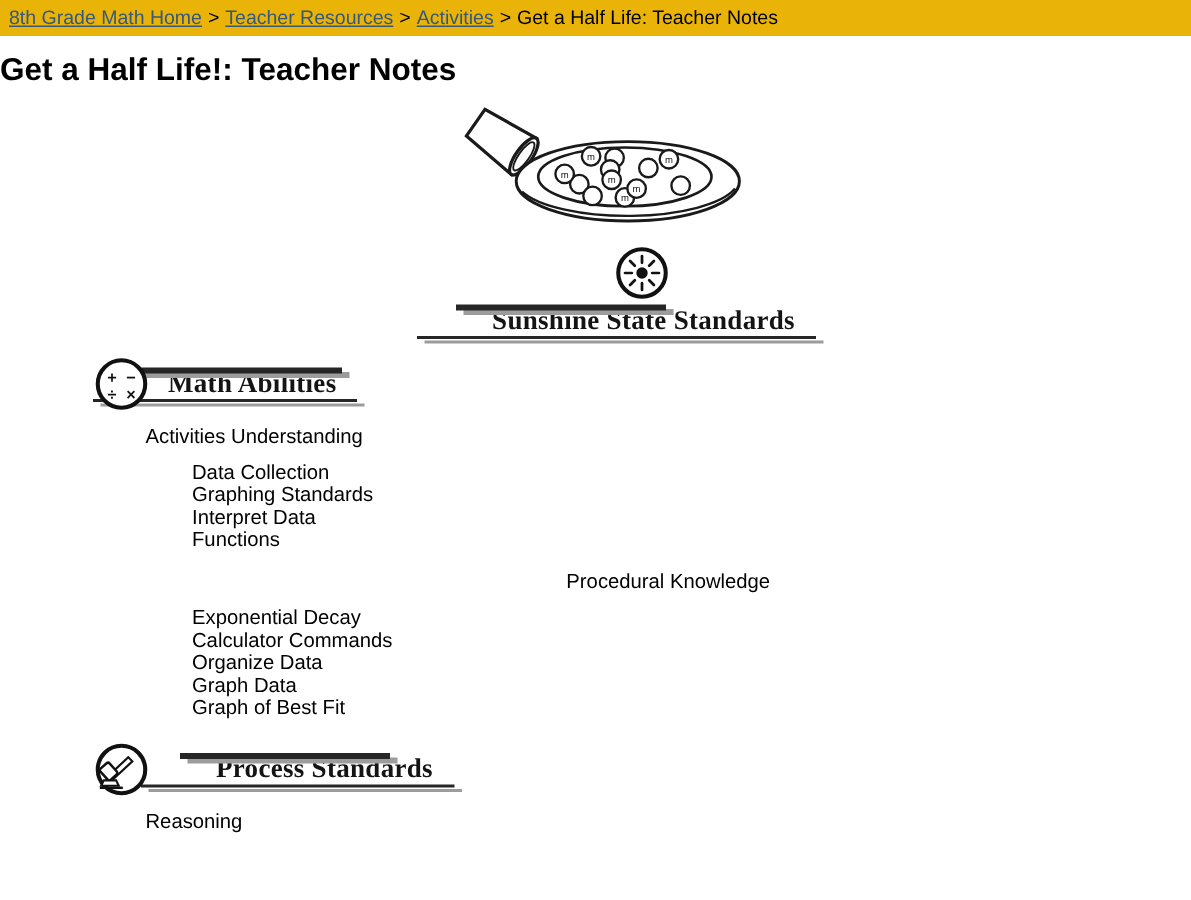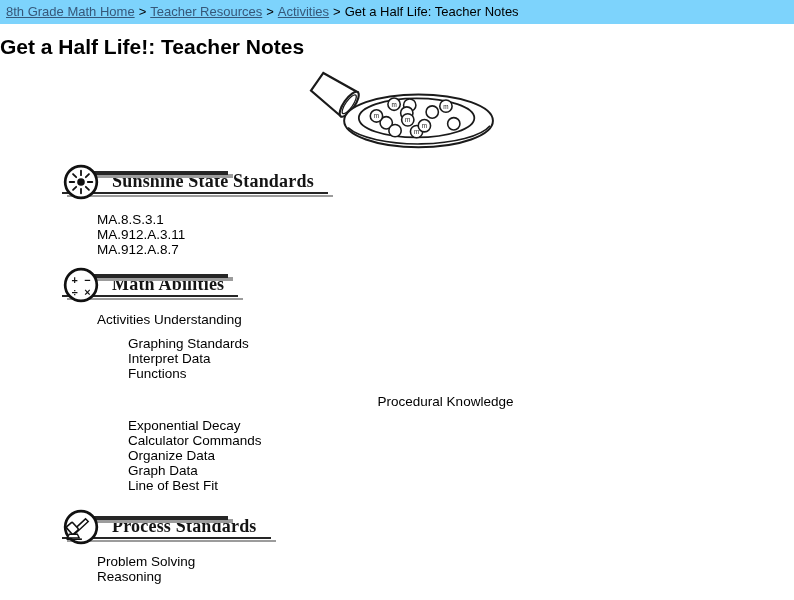--- a/index.html
+++ b/index.html
@@ -2,21 +2,21 @@
 <html><head>
 <meta charset="utf-8">
 <style>
   html,body{margin:0;padding:0;}
   body{
     width:794px;height:600px;overflow:hidden;background:#fff;
     font-family:"Liberation Sans",sans-serif;color:#000;position:relative;
   }
   
   .crumb{
-    background:#7dd3fc;padding:4px 6px;font-size:13px;line-height:16px;
+    background:#eab308;padding:4px 6px;font-size:13px;line-height:16px;
     white-space:nowrap;
   }
   .crumb a{color:#36587a;text-decoration:underline;cursor:pointer;}
   .crumb .sep{color:#000;margin:0 4px;}
   .crumb .current{color:#000;}
   
   h1.page-title{
     margin:11px 0 0;text-align:left;font-size:21px;line-height:24px;
     font-weight:bold;font-family:"Liberation Sans",sans-serif;color:#000;
   }
@@ -41,23 +41,23 @@
     content:"";position:absolute;bottom:2px;left:-30px;right:-4px;height:2px;
     background:#262626;box-shadow:5px 3px 0 #9c9c9c;
   }
   
   .flat-list,.group-label,.sub-list{font-size:13.5px;line-height:15px;}
   .flat-list{margin:11px 0 0 35px;}
   .flat-list div,.sub-list div{margin:0;}
   .group-label{margin:8px 0 0 35px;}
   .group-label.second{margin-top:13px;text-align:center;}
   .sub-list{margin:9px 0 0 66px;}
-  #sec-sunshine .sec-head{margin-top:3px;}
+  #sec-sunshine .sec-head{margin-top:3px;flex-direction:column;}
   #sec-math .sec-head{margin-top:9px;}
-  #sec-process .sec-head{margin-top:15px;}
+  #sec-process .sec-head{margin-top:15px;gap:32px;}
   #sec-process .flat-list{margin-top:8px;}
   svg text.mm{font-family:"Liberation Sans",sans-serif;font-size:6.5px;fill:#1a1a1a;}
   svg text.op{font-family:"Liberation Sans",sans-serif;font-weight:bold;font-size:12px;fill:#111;}
 </style>
 </head>
 <body>
 
 <div class="crumb">
   <a>8th Grade Math Home</a><span class="sep">&gt;</span><a>Teacher Resources</a><span class="sep">&gt;</span><a>Activities</a><span class="sep">&gt;</span><span class="current">Get a Half Life: Teacher Notes</span>
 </div>
@@ -119,57 +119,53 @@
             <line x1="-5.3" y1="-5.3" x2="-8.8" y2="-8.8"></line>
           <line x1="5.3" y1="-5.3" x2="8.8" y2="-8.8"></line>
             <line x1="-5.3" y1="5.3" x2="-8.8" y2="8.8"></line>
         </g>
       </svg>
     </span>
     <span class="banner">
       <span class="banner-text">Sunshine State Standards</span>
     </span>
   </div>
-  <div class="flat-list">
-    <div>MA.8.S.3.1</div>
-    <div>MA.912.A.3.11</div>
-    <div>MA.912.A.8.7</div>
-  </div>
 </div>
 
 <div class="section" id="sec-math">
   <div class="sec-head">
     <span class="hicon">
       <svg viewBox="-21 -21 42 42">
         <circle r="17.5" fill="#fff" stroke="#111" stroke-width="3"></circle>
         <text class="op" x="-7" y="-1" text-anchor="middle">+</text>
         <text class="op" x="7" y="-1" text-anchor="middle">−</text>
         <text class="op" x="-7" y="12" text-anchor="middle">÷</text>
         <text class="op" x="7" y="12" text-anchor="middle">×</text>
       </svg>
     </span>
     <span class="banner">
       <span class="banner-text">Math Abilities</span>
     </span>
   </div>
 
   <div class="group-label">Activities Understanding</div>
   <div class="sub-list">
+    <div>Data Collection</div>
     <div>Graphing Standards</div>
     <div>Interpret Data</div>
     <div>Functions</div>
   </div>
 
   <div class="group-label second">Procedural Knowledge</div>
   <div class="sub-list">
     <div>Exponential Decay</div>
     <div>Calculator Commands</div>
     <div>Organize Data</div>
     <div>Graph Data</div>
-    <div>Line of Best Fit</div>
+    <div>Graph of Best Fit</div>
   </div>
 </div>
 
 <div class="section" id="sec-process">
   <div class="sec-head">
     <span class="hicon">
       <svg viewBox="-21 -21 42 42">
         <circle r="17.5" fill="#fff" stroke="#111" stroke-width="3"></circle>
         <g transform="translate(-3,1)">
           <path d="M-6,3 L8,-10 L11,-7 L-3,6 Z" fill="#fff" stroke="#111" stroke-width="1.6"></path>
@@ -177,16 +173,15 @@
           <path d="M-10,7 h9 l2,4 h-13 z" fill="#fff" stroke="#111" stroke-width="1.5"></path>
           <line x1="-13" y1="12.5" x2="4" y2="12.5" stroke="#111" stroke-width="1.8"></line>
         </g>
       </svg>
     </span>
     <span class="banner">
       <span class="banner-text">Process Standards</span>
     </span>
   </div>
   <div class="flat-list">
-    <div>Problem Solving</div>
     <div>Reasoning</div>
   </div>
 </div>
 
 </body></html>

